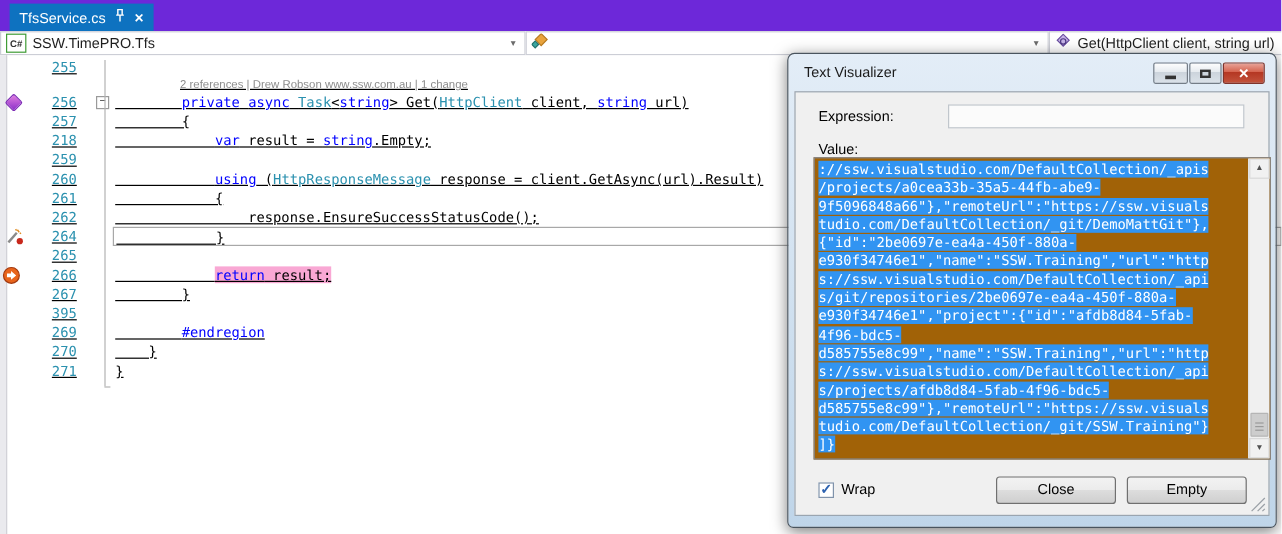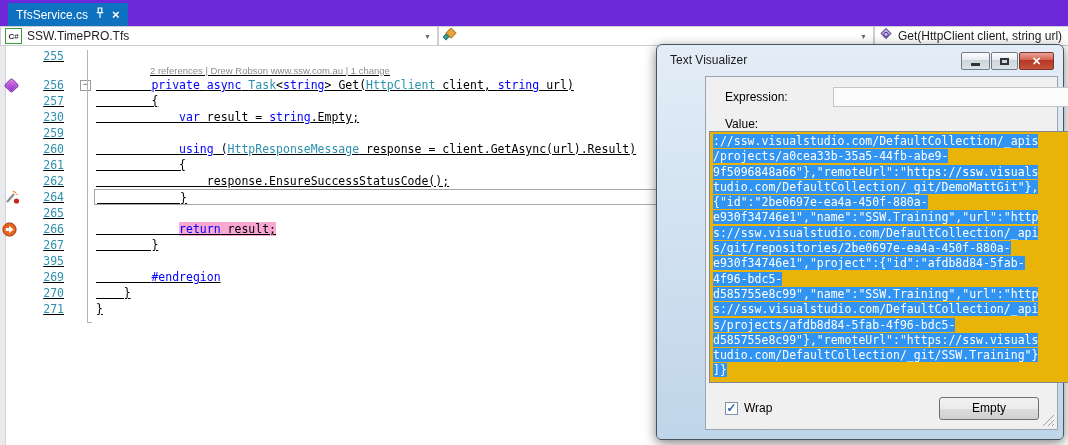--- a/index.html
+++ b/index.html
@@ -58,26 +58,26 @@
   .winbtns{position:absolute;right:9px;top:7px;display:flex;gap:1px;}
   .wbtn{height:18px;border:1px solid #747d87;border-radius:2px;box-sizing:border-box;
         display:flex;align-items:center;justify-content:center;
         background:linear-gradient(#fdfdfd,#e5eaef 45%,#ccd4dc 46%,#dbe2e9);}
   .wbtn.min{width:29px;}  .wbtn.max{width:27px;}
   .wbtn.close{width:35px;background:linear-gradient(#e8a398,#d4614c 45%,#b53723 46%,#c2523c);
               border-color:#7e342c;color:#fff;font-weight:bold;font-size:11px;}
   .minglyph{width:9px;height:3px;background:#333;margin-top:7px;}
   .maxglyph{width:9px;height:7px;border:2px solid #333;box-sizing:border-box;}
   .client{position:absolute;left:5px;top:31px;right:5px;bottom:9px;background:#f0f0f0;
-          border:1px solid #9aa5b0;margin-left:43px;}
+          border:1px solid #9aa5b0;}
   .exprow{position:absolute;left:19px;top:13px;}
   .exprbox{position:absolute;left:127px;top:10px;width:247px;height:20px;background:#fbfbfb;
            border:1px solid #c0c6cc;box-sizing:border-box;}
   .vallabel{position:absolute;left:19px;top:40px;}
-  .valuebox{position:absolute;left:3px;top:54px;width:381px;height:252px;background:#eab308;
+  .valuebox{position:absolute;left:15px;top:54px;width:381px;height:252px;background:#a16207;
             border:1px solid #828790;box-sizing:border-box;overflow:hidden;}
   .vlines{position:absolute;left:3px;top:2px;right:20px;
           font-family:"DejaVu Sans Mono",monospace;font-size:11.5px;line-height:15.3px;
           white-space:pre;color:#000;}
   .vline .sel{background:#3194f2;color:#fff;}
   .vscroll{position:absolute;right:0;top:0;width:17px;bottom:0;background:#f0f0f0;
            border-left:1px solid #e2e2e2;}
   .sarrow{position:absolute;left:0;width:17px;height:17px;background:#f1f1f1;
           border:1px solid #d9d9d9;box-sizing:border-box;color:#505050;font-size:7px;
           display:flex;align-items:center;justify-content:center;}
@@ -139,21 +139,21 @@
     </div>
   </div>
 
   <div class="editor">
     <div class="leftstrip"></div>
     <div class="codearea" id="codearea">
         <div class="crow"><span class="gcol"></span><span class="ncol">255</span><span class="fcol"></span><span class="ccol"></span></div>
         <div class="codelens">2 references | Drew Robson www.ssw.com.au | 1 change</div>
         <div class="crow"><span class="gcol"><span class="bmk"></span></span><span class="ncol">256</span><span class="fcol"><span class="foldbox">−</span></span><span class="ccol"><span style="color: rgb(0, 0, 0);">        </span><span style="color: rgb(0, 0, 255);">private</span><span style="color: rgb(0, 0, 0);"> </span><span style="color: rgb(0, 0, 255);">async</span><span style="color: rgb(0, 0, 0);"> </span><span style="color: rgb(43, 145, 175);">Task</span><span style="color: rgb(0, 0, 0);">&lt;</span><span style="color: rgb(0, 0, 255);">string</span><span style="color: rgb(0, 0, 0);">&gt; Get(</span><span style="color: rgb(43, 145, 175);">HttpClient</span><span style="color: rgb(0, 0, 0);"> client, </span><span style="color: rgb(0, 0, 255);">string</span><span style="color: rgb(0, 0, 0);"> url)</span></span></div>
         <div class="crow"><span class="gcol"></span><span class="ncol">257</span><span class="fcol"></span><span class="ccol"><span style="color: rgb(0, 0, 0);">        {</span></span></div>
-        <div class="crow"><span class="gcol"></span><span class="ncol">230</span><span class="fcol"></span><span class="ccol"><span style="color: rgb(0, 0, 0);">            </span><span style="color: rgb(0, 0, 255);">var</span><span style="color: rgb(0, 0, 0);"> result = </span><span style="color: rgb(0, 0, 255);">string</span><span style="color: rgb(0, 0, 0);">.Empty;</span></span></div>
+        <div class="crow"><span class="gcol"></span><span class="ncol">218</span><span class="fcol"></span><span class="ccol"><span style="color: rgb(0, 0, 0);">            </span><span style="color: rgb(0, 0, 255);">var</span><span style="color: rgb(0, 0, 0);"> result = </span><span style="color: rgb(0, 0, 255);">string</span><span style="color: rgb(0, 0, 0);">.Empty;</span></span></div>
         <div class="crow"><span class="gcol"></span><span class="ncol">259</span><span class="fcol"></span><span class="ccol"></span></div>
         <div class="crow"><span class="gcol"></span><span class="ncol">260</span><span class="fcol"></span><span class="ccol"><span style="color: rgb(0, 0, 0);">            </span><span style="color: rgb(0, 0, 255);">using</span><span style="color: rgb(0, 0, 0);"> (</span><span style="color: rgb(43, 145, 175);">HttpResponseMessage</span><span style="color: rgb(0, 0, 0);"> response = client.GetAsync(url).Result)</span></span></div>
         <div class="crow"><span class="gcol"></span><span class="ncol">261</span><span class="fcol"></span><span class="ccol"><span style="color: rgb(0, 0, 0);">            {</span></span></div>
         <div class="crow"><span class="gcol"></span><span class="ncol">262</span><span class="fcol"></span><span class="ccol"><span style="color: rgb(0, 0, 0);">                response.EnsureSuccessStatusCode();</span></span></div>
         <div class="crow"><span class="gcol"><svg width="17" height="16" style="position:absolute;left:4px;top:0">
               <path d="M3 13L10 5" stroke="#8a8a8a" stroke-width="2"></path>
               <path d="M10.5 2.5l1.5 2M9 2l.8 1.2M12.5 5l1 .8" stroke="#e08a1e" stroke-width="1.2"></path>
               <circle cx="12.5" cy="12" r="2.6" fill="#c8281c"></circle>
             </svg></span><span class="ncol">264</span><span class="fcol"></span><span class="ccol boxed"><span style="color: rgb(0, 0, 0);">            }</span></span></div>
         <div class="crow"><span class="gcol"></span><span class="ncol">265</span><span class="fcol"></span><span class="ccol"></span></div>
@@ -196,20 +196,21 @@
           <div class="sarrow up">▲</div>
           <div class="sthumb"></div>
           <div class="sarrow down">▼</div>
         </div>
       </div>
       <div class="bottomrow">
         <div class="wrapbox">
           <span class="cbx">✓</span>
           <span>Wrap</span>
         </div>
+        <div class="dbtn closeb">Close</div>
         <div class="dbtn helpb">Empty</div>
       </div>
       <svg class="grip" viewBox="0 0 13 13">
           <path d="M12 1L1 12 M12 6L6 12 M12 10L10 12" stroke="#9aa0a6" fill="none"></path>
         </svg>
     </div>
   </div>
 </div>
 
 </body></html>

